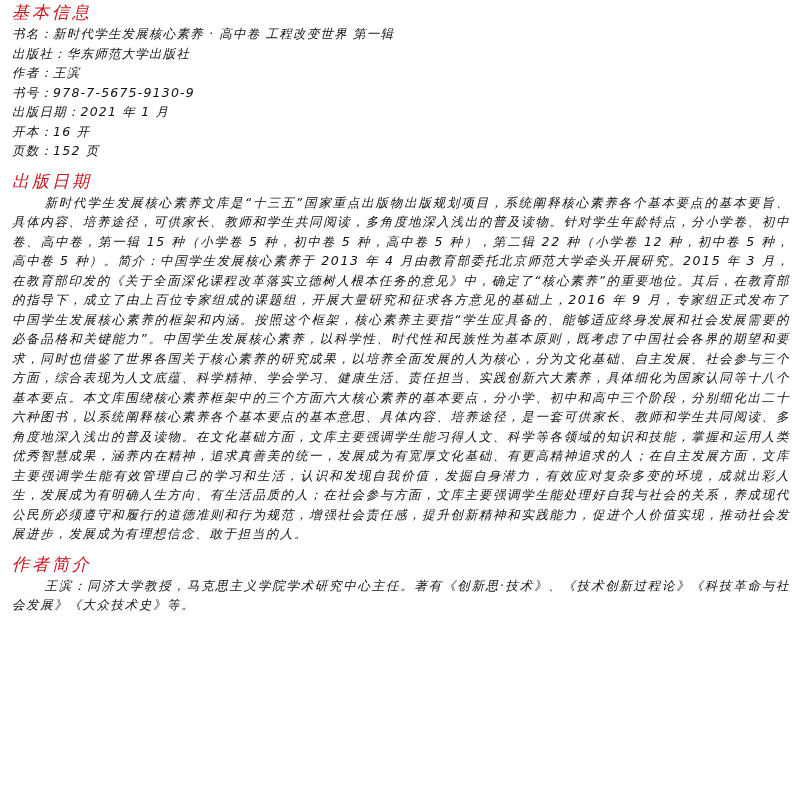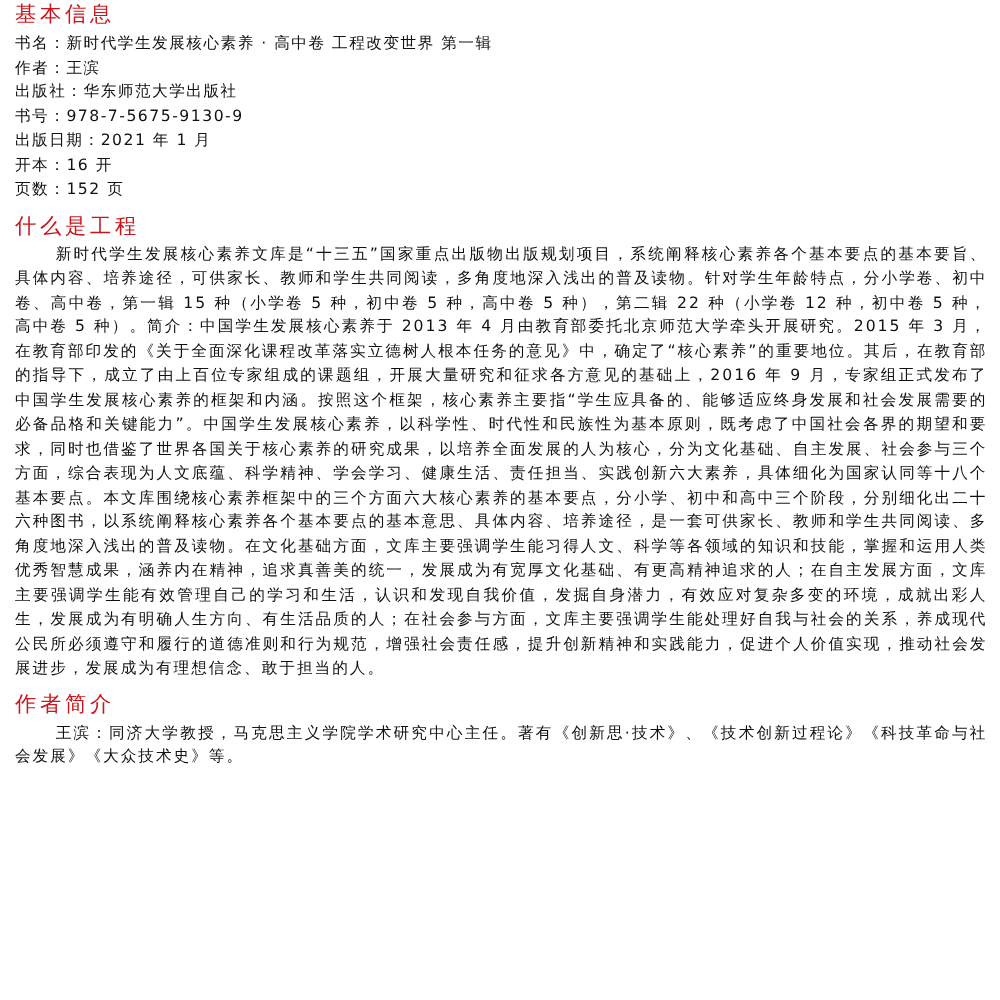--- a/index.html
+++ b/index.html
@@ -1,21 +1,21 @@
 <!DOCTYPE html>
 <html><head>
 <meta charset="utf-8">
 <style>
   html, body { margin: 0; padding: 0; background: #ffffff; }
   body {
     width: 800px; height: 800px; overflow: hidden;
     font-family: "DejaVu Sans", sans-serif;
     color: #111;
   }
-  .page { padding: 2px 10px 0 12px; }
+  .page { padding: 2px 10px 0 12px; font-style: italic; }
   .section-title {
     color: #c8161d;
     font-size: 17px;
     letter-spacing: 3px;
     line-height: 20px;
     margin: 0 0 2px 0;
   }
   .info-list { margin: 0 0 6px 0; }
   .info-row {
     font-size: 12.5px;
@@ -39,42 +39,42 @@
 
 <div class="page">
 
   <div class="block">
     <div class="section-title">基本信息</div>
     <div class="info-list">
       <div class="info-row">
         <span>书名：</span><span>新时代学生发展核心素养 · 高中卷 工程改变世界 第一辑</span>
       </div>
       <div class="info-row">
-        <span>作者：</span><span>王滨</span>
+        <span>出版社：</span><span>华东师范大学出版社</span>
       </div>
       <div class="info-row">
-        <span>出版社：</span><span>华东师范大学出版社</span>
+        <span>作者：</span><span>王滨</span>
       </div>
       <div class="info-row">
         <span>书号：</span><span>978-7-5675-9130-9</span>
       </div>
       <div class="info-row">
         <span>出版日期：</span><span>2021 年 1 月</span>
       </div>
       <div class="info-row">
         <span>开本：</span><span>16 开</span>
       </div>
       <div class="info-row">
         <span>页数：</span><span>152 页</span>
       </div>
     </div>
   </div>
 
   <div class="block">
-    <div class="section-title">什么是工程</div>
+    <div class="section-title">出版日期</div>
     <p class="para">新时代学生发展核心素养文库是“十三五”国家重点出版物出版规划项目，系统阐释核心素养各个基本要点的基本要旨、具体内容、培养途径，可供家长、教师和学生共同阅读，多角度地深入浅出的普及读物。针对学生年龄特点，分小学卷、初中卷、高中卷，第一辑 15 种（小学卷 5 种，初中卷 5 种，高中卷 5 种），第二辑 22 种（小学卷 12 种，初中卷 5 种，高中卷 5 种）。简介：中国学生发展核心素养于 2013 年 4 月由教育部委托北京师范大学牵头开展研究。2015 年 3 月，在教育部印发的《关于全面深化课程改革落实立德树人根本任务的意见》中，确定了“核心素养”的重要地位。其后，在教育部的指导下，成立了由上百位专家组成的课题组，开展大量研究和征求各方意见的基础上，2016 年 9 月，专家组正式发布了中国学生发展核心素养的框架和内涵。按照这个框架，核心素养主要指“学生应具备的、能够适应终身发展和社会发展需要的必备品格和关键能力”。中国学生发展核心素养，以科学性、时代性和民族性为基本原则，既考虑了中国社会各界的期望和要求，同时也借鉴了世界各国关于核心素养的研究成果，以培养全面发展的人为核心，分为文化基础、自主发展、社会参与三个方面，综合表现为人文底蕴、科学精神、学会学习、健康生活、责任担当、实践创新六大素养，具体细化为国家认同等十八个基本要点。本文库围绕核心素养框架中的三个方面六大核心素养的基本要点，分小学、初中和高中三个阶段，分别细化出二十六种图书，以系统阐释核心素养各个基本要点的基本意思、具体内容、培养途径，是一套可供家长、教师和学生共同阅读、多角度地深入浅出的普及读物。在文化基础方面，文库主要强调学生能习得人文、科学等各领域的知识和技能，掌握和运用人类优秀智慧成果，涵养内在精神，追求真善美的统一，发展成为有宽厚文化基础、有更高精神追求的人；在自主发展方面，文库主要强调学生能有效管理自己的学习和生活，认识和发现自我价值，发掘自身潜力，有效应对复杂多变的环境，成就出彩人生，发展成为有明确人生方向、有生活品质的人；在社会参与方面，文库主要强调学生能处理好自我与社会的关系，养成现代公民所必须遵守和履行的道德准则和行为规范，增强社会责任感，提升创新精神和实践能力，促进个人价值实现，推动社会发展进步，发展成为有理想信念、敢于担当的人。</p>
   </div>
 
 
   <div class="block">
     <div class="section-title">作者简介</div>
     <p class="para">王滨：同济大学教授，马克思主义学院学术研究中心主任。著有《创新思·技术》、《技术创新过程论》《科技革命与社会发展》《大众技术史》等。</p>
   </div>
 
 </div>

